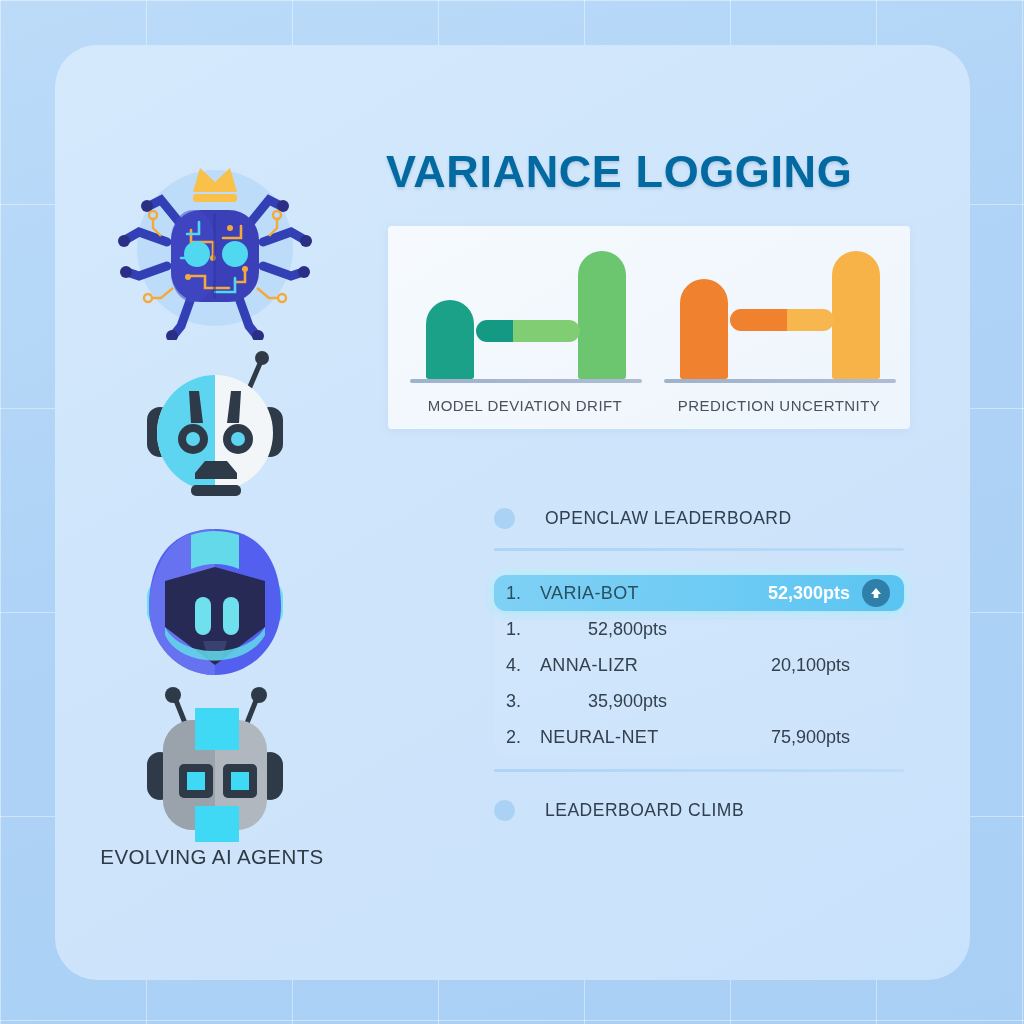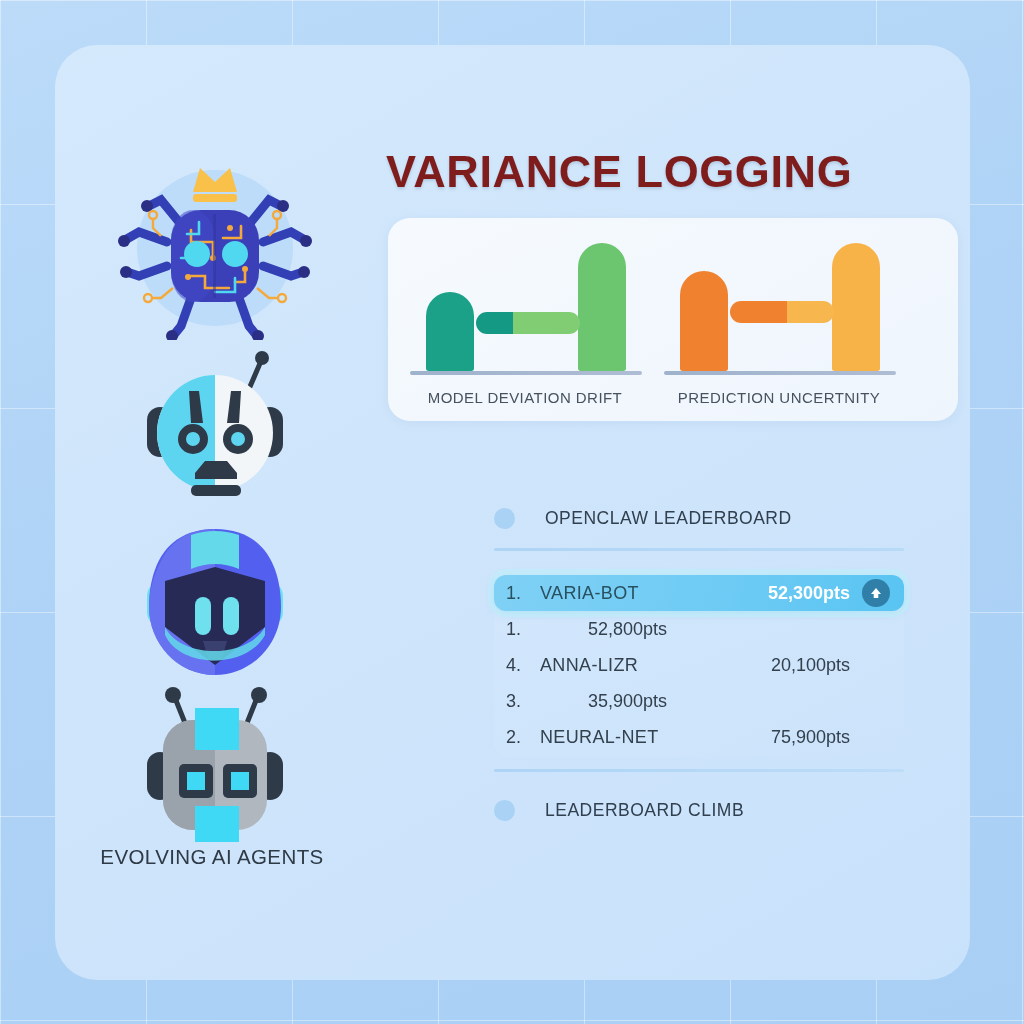--- a/index.html
+++ b/index.html
@@ -34,30 +34,29 @@
   #agent-4{top:550px;height:175px;}
   #column-caption{
     position:absolute;left:47px;top:845px;width:330px;
     text-align:center;
     font-size:20.5px;letter-spacing:.4px;color:#2e3a46;
   }
   
   #page-title{
     position:absolute;left:386px;top:146px;
     font-size:45px;font-weight:bold;letter-spacing:.6px;
-    color:#7f1d1d;
+    color:#0369a1;
     text-shadow:0 2px 3px rgba(120,150,180,.35);
   }
   
   #chart-panel{
-    position:absolute;left:388px;top:218px;width:522px;height:203px;
+    position:absolute;left:388px;top:226px;width:522px;height:203px;
     background:linear-gradient(150deg,#f6fafe 0%,#f1f7fd 60%,#eef5fc 100%);
-    border-radius:22px;
+    border-radius:4px;
     box-shadow:0 2px 10px rgba(120,160,200,.13);
-    padding-left:48px;
   }
   .chart-group{position:absolute;top:22px;height:180px;}
   #group-0{left:14px;width:246px;}
   #group-1{left:268px;width:246px;}
   .plot{position:relative;height:135px;width:100%;}
   .bar{
     position:absolute;bottom:4px;width:48px;
     border-radius:26px 26px 3px 3px;
   }
   .bar-left{left:24px;}

